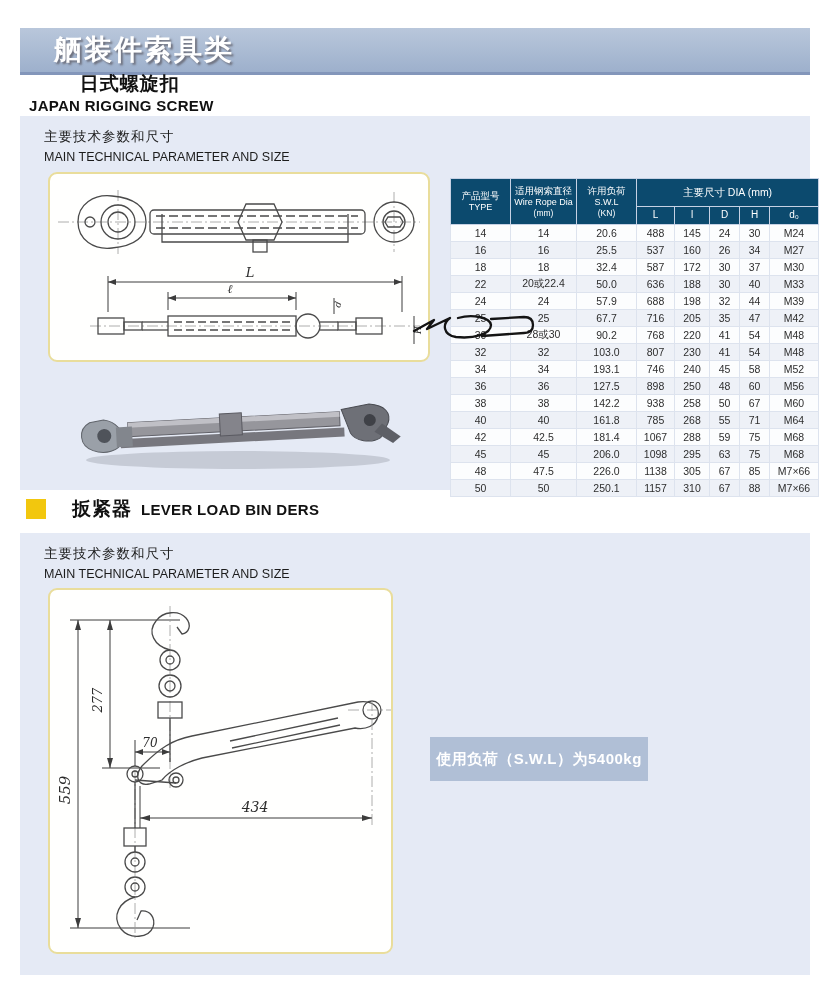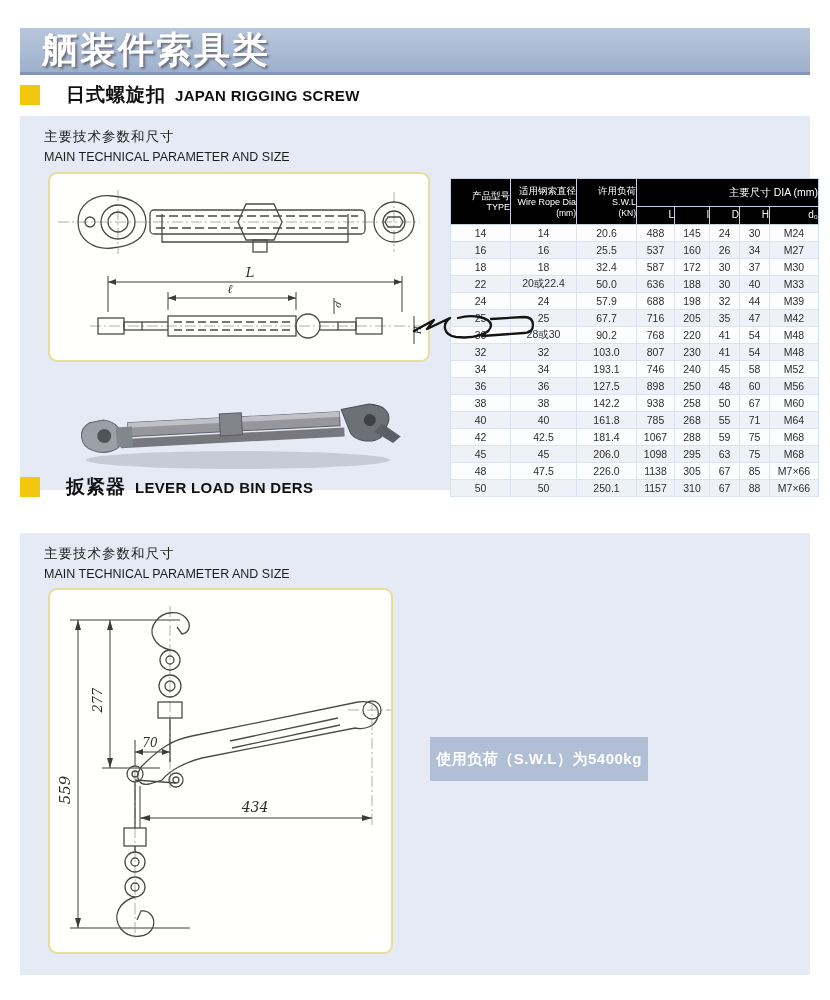--- a/index.html
+++ b/index.html
@@ -4,21 +4,21 @@
 <style>
   html,body{margin:0;padding:0;background:#fdfdfc;}
   .page{position:relative;width:830px;height:1000px;background:#ffffff;
         font-family:"Liberation Sans",sans-serif;overflow:hidden;}
 
   
   .header-bar{position:absolute;left:20px;top:28px;width:790px;height:44px;
     background:linear-gradient(#b9c7db,#9db0cc);
     border-bottom:3px solid #8396ba;
     display:flex;align-items:center;}
-  .h-cn{font-size:36px;font-weight:bold;color:#ffffff;margin-left:22px;
+  .h-cn{font-size:28px;font-weight:bold;color:#ffffff;margin-left:34px;
     letter-spacing:2px;text-shadow:2px 2px 2px rgba(100,100,110,.85);}
   .h-en{font-size:19px;font-weight:bold;color:#ffffff;margin-left:14px;
     letter-spacing:1px;text-shadow:2px 2px 1px rgba(100,100,110,.8);}
 
   
   .sec-head{position:absolute;left:20px;height:22px;display:flex;align-items:center;}
   .bullet{width:20px;height:20px;background:#f2c70e;display:inline-block;}
   .sh-cn{font-size:19px;font-weight:bold;color:#111;margin-left:26px;letter-spacing:1px;}
   .sh-en{font-size:15px;font-weight:bold;color:#111;margin-left:9px;letter-spacing:.3px;}
 
@@ -34,22 +34,22 @@
   
   .draw-panel{position:absolute;background:#fffffe;border:2px solid #e9dd9b;
     border-radius:9px;box-sizing:border-box;}
   .dp1{left:48px;top:172px;width:382px;height:190px;}
   .dp2{left:48px;top:588px;width:345px;height:366px;}
   .photo{position:absolute;left:70px;top:387px;width:336px;height:86px;}
 
   
   .spec{position:absolute;left:450px;top:178px;width:368px;border-collapse:collapse;
     table-layout:fixed;font-size:10.5px;color:#2e2e2e;}
-  .spec th{background:#000000;color:#ffffff;font-weight:normal;
-    border:1px solid #c6d1e4;padding:0;line-height:1.25;text-align:right;}
+  .spec th{background:#0c4a6e;color:#ffffff;font-weight:normal;
+    border:1px solid #c6d1e4;padding:0;line-height:1.25;}
   .spec thead tr:first-child th{height:27px;}
   .spec thead tr:last-child th{height:17px;font-size:10px;}
   .spec td{border:1px solid #dde3ee;text-align:center;height:16px;padding:0;
     background:#fcfdfe;}
   .spec tbody tr:nth-child(even) td{background:#eef1f7;}
   .th-cn{font-size:9.5px;display:block;}
   .th-en{font-size:9px;display:block;}
   .th-u{font-size:8.5px;display:block;}
 
   
@@ -67,21 +67,21 @@
 </style>
 </head>
 <body>
 
 <div class="page">
 
   <div class="header-bar">
     <span class="h-cn">舾装件索具类</span>
   </div>
 
-  <div class="sec-head" style="top:84px;">
+  <div class="sec-head" style="top:71px;flex-direction:column;">
     <span class="bullet"></span>
     <span class="sh-cn">日式螺旋扣</span>
     <span class="sh-en">JAPAN RIGGING SCREW</span>
   </div>
 
   <div class="band band1"></div>
 
   <div class="param" style="top:128px;">
     <div class="p-cn">主要技术参数和尺寸</div>
     <div class="p-en">MAIN TECHNICAL PARAMETER AND SIZE</div>
@@ -358,21 +358,21 @@
         </tr>
       </tbody>
   </table>
 
   <svg class="pen" width="132" height="44" viewBox="0 0 132 44">
     <path d="M2,25 L22,14 L15,23 L38,12
              C30,18 31,29 44,31 C62,33 79,28 79,19 C78,11 60,8 46,12
              M79,13 L112,11 Q121,11 121,19 Q121,27 112,27 L70,30" fill="none" stroke="#141414" stroke-width="2.3" stroke-linecap="round" stroke-linejoin="round"></path>
   </svg>
 
-  <div class="sec-head" style="top:476px;">
+  <div class="sec-head" style="top:498px;margin-left:6px;">
     <span class="bullet"></span>
     <span class="sh-cn">扳紧器</span>
     <span class="sh-en">LEVER LOAD BIN DERS</span>
   </div>
 
   <div class="band band2"></div>
 
   <div class="param" style="top:545px;">
     <div class="p-cn">主要技术参数和尺寸</div>
     <div class="p-en">MAIN TECHNICAL PARAMETER AND SIZE</div>

